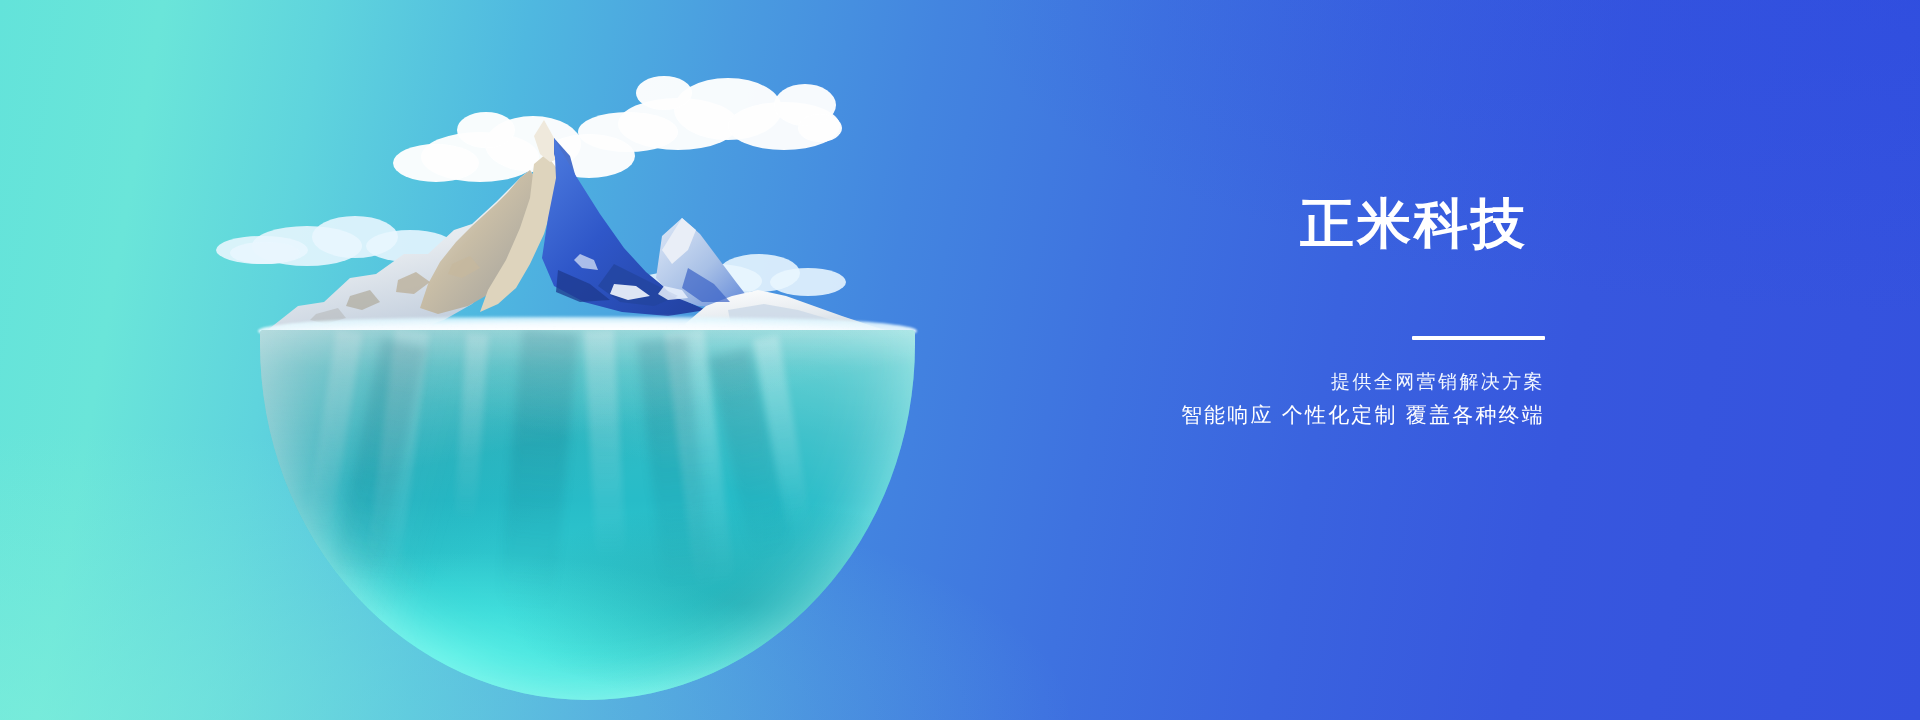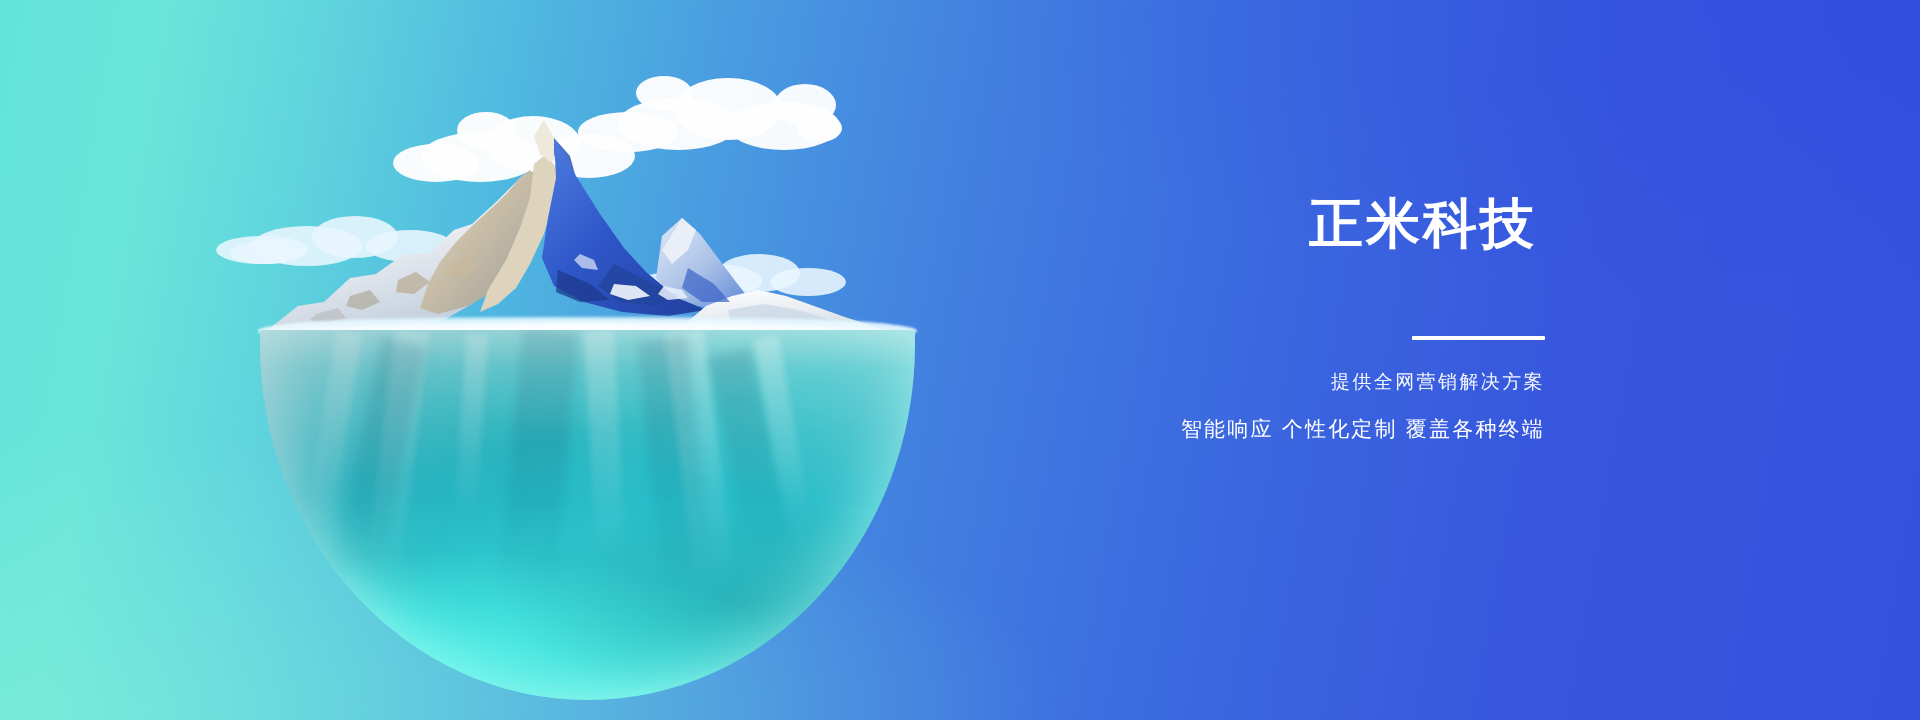--- a/index.html
+++ b/index.html
@@ -132,21 +132,21 @@
   .copy {
     position:absolute;
     right:375px;
     top:0;
     width:560px;
     height:720px;
     text-align:right;
     color:#ffffff;
   }
   .brand-title {
-    position:absolute; right:8px; top:193px;
+    position:absolute; right:17px; top:193px;
     font-size:54px;
     line-height:60px;
     font-weight:700;
     letter-spacing:3px;
     color:#ffffff;
     white-space:nowrap;
   }
   .rule {
     position:absolute; right:0; top:336px;
     width:133px; height:4px;
@@ -154,21 +154,21 @@
     border-radius:1px;
   }
   .sub-1 {
     position:absolute; right:0; top:369px;
     font-size:19px; line-height:26px;
     letter-spacing:2.4px;
     color:#f2f7ff;
     white-space:nowrap;
   }
   .sub-2 {
-    position:absolute; right:0; top:415px;
+    position:absolute; right:0; top:401px;
     font-size:21px; line-height:28px;
     letter-spacing:2.2px;
     color:#ffffff;
     white-space:nowrap;
     margin-left:47px;
   }
   .tagline {
     position:absolute; right:0; top:548px;
     font-size:30px; line-height:40px;
     letter-spacing:3px;

